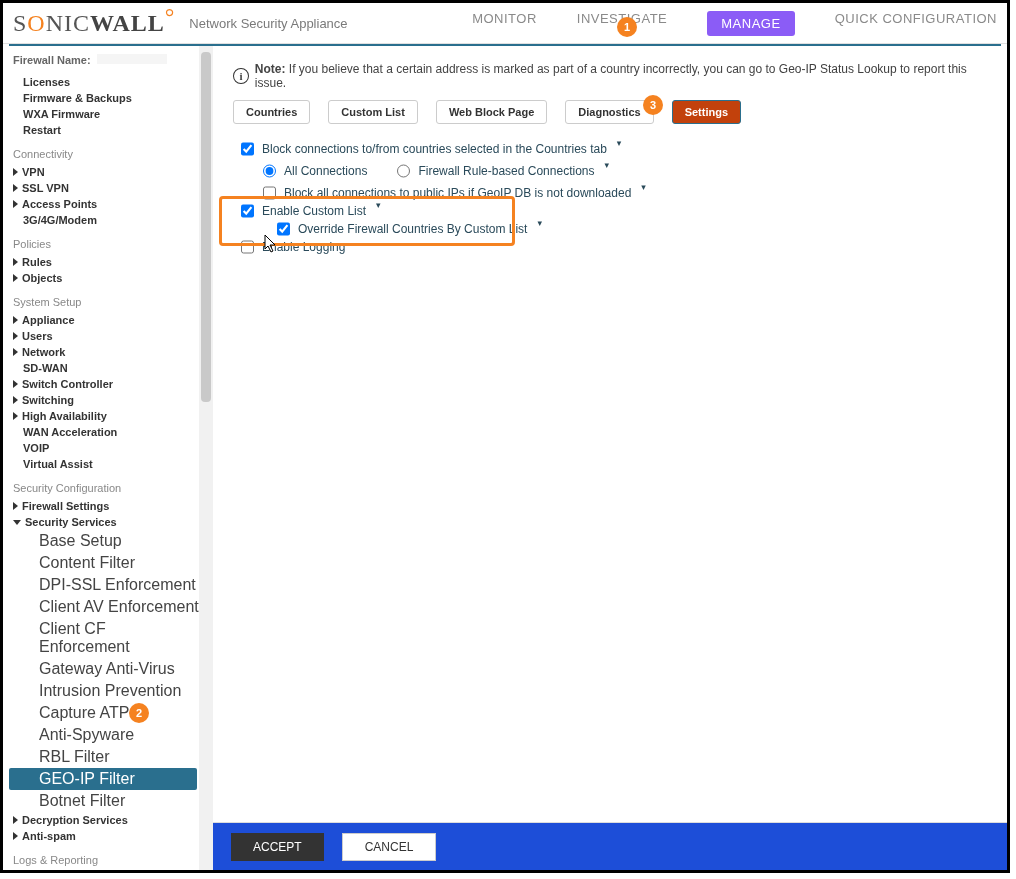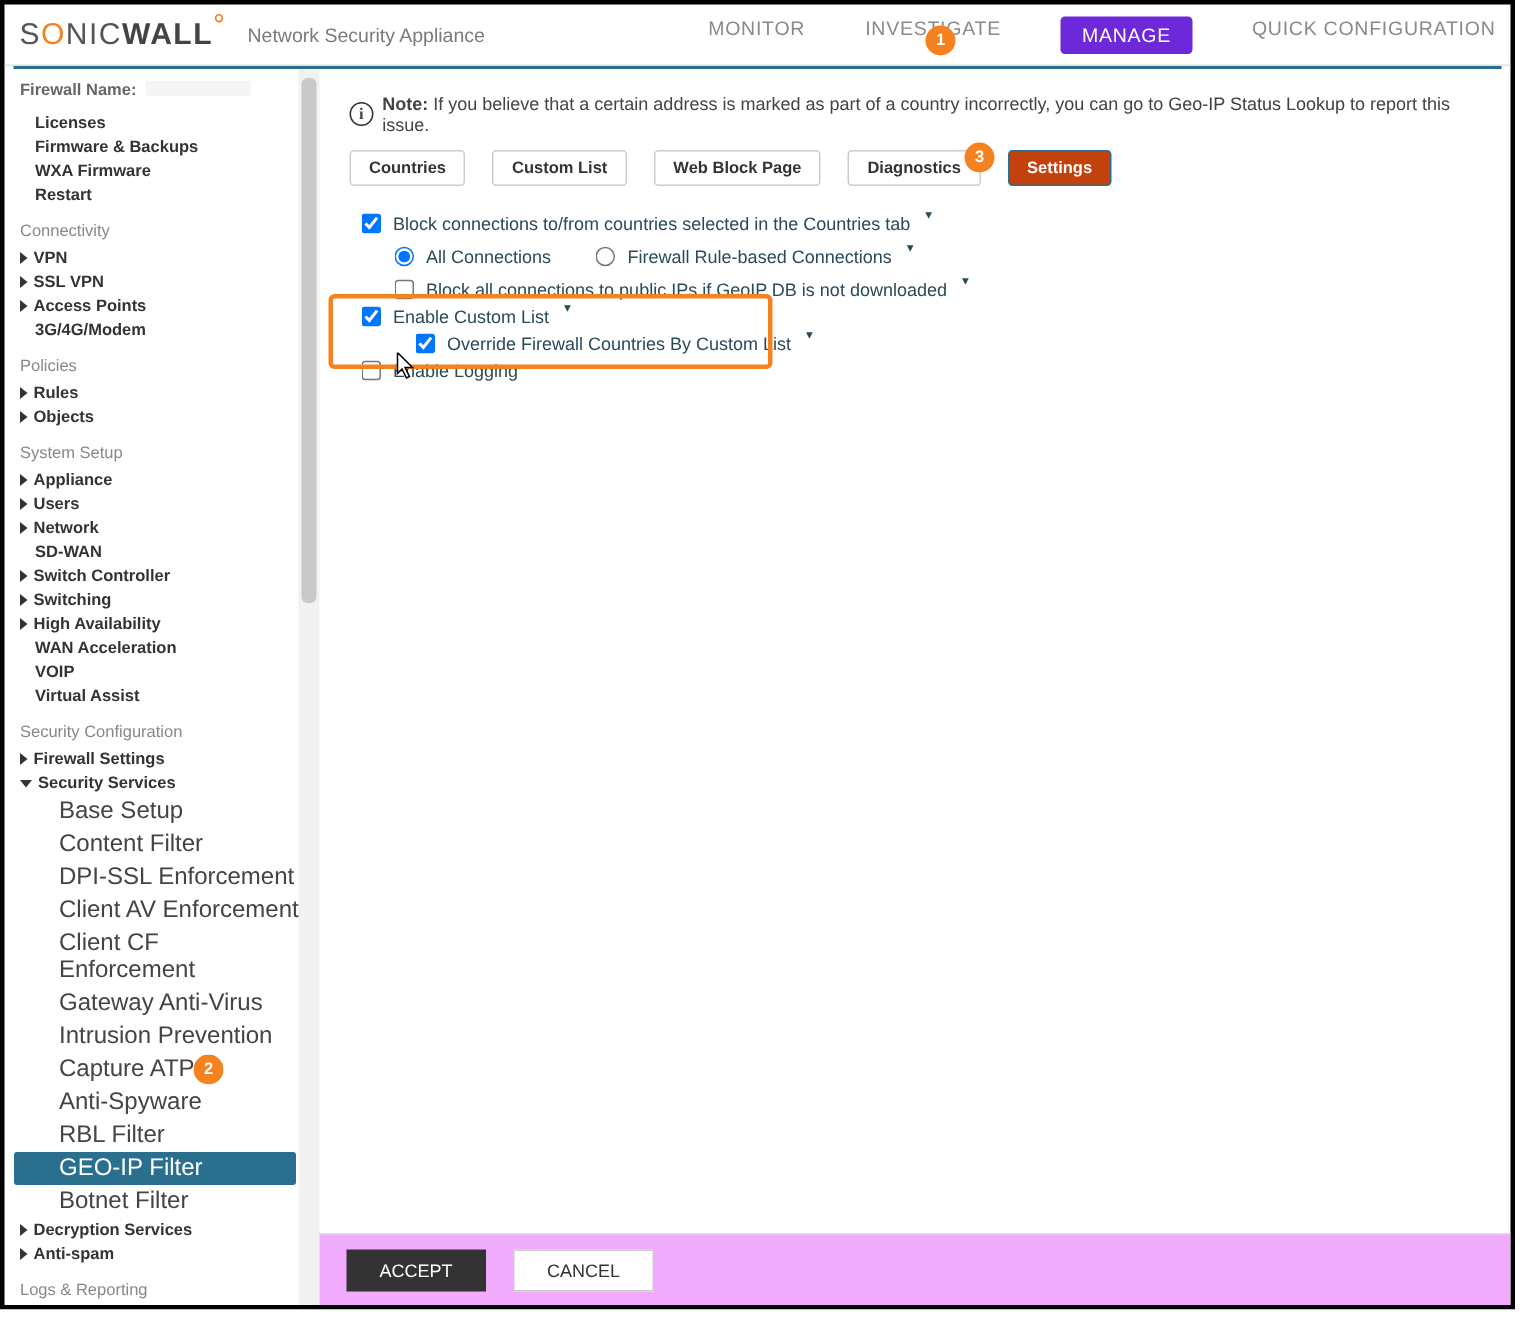--- a/index.html
+++ b/index.html
@@ -1,25 +1,25 @@
 <!DOCTYPE html>
 <html><head>
 <meta charset="utf-8">
 <style>
   html,body{margin:0;padding:0;font-family:Arial,Helvetica,sans-serif;font-size:12px;color:#333;background:#fff}
   .frame{border:3px solid #000;width:1010px;height:873px;box-sizing:border-box;position:relative;overflow:hidden}
   
   .topbar{display:flex;align-items:center;height:40px;padding:0 10px;border-bottom:1px solid #e0e0e0}
-  .logo{font-family:Liberation Sans, sans-serif;font-size:20px;letter-spacing:1px;color:#555;font-weight:300}
+  .logo{font-family:Liberation Serif, serif;font-size:24px;letter-spacing:1px;color:#555;font-weight:300}
   .logo b{font-weight:700;color:#444}
   .logo .o{color:#f58220}
   .subtitle{margin-left:14px;color:#7a7a7a;font-size:13px}
   .navtabs{margin-left:auto;display:flex;gap:40px;align-items:flex-start;position:relative}
   .navtab{color:#8a8a8a;font-size:13px;letter-spacing:0.5px;cursor:pointer}
-  .navtab.active{background:#6d28d9;color:#fff;padding:5px 14px;border-radius:3px}
+  .navtab.active{background:#8b5cf6;color:#fff;padding:5px 14px;border-radius:3px}
   .sep{height:2px;background:#2a6f8e;margin:0 6px}
   
   .body{display:flex;height:calc(100% - 42px)}
   .sidebar-wrap{display:flex}
   .sidebar{width:196px;overflow-y:auto;padding:6px 0 0 6px;box-sizing:border-box;font-size:11px;color:#333}
   .fwname{color:#666;font-weight:bold;padding:2px 16px 8px 4px;display:flex;gap:6px}
   .fwname .val{display:inline-block;width:70px;height:10px;background:#f5f5f5}
   .group-title{color:#888;font-size:11px;padding:10px 4px 4px 4px}
   .item{padding:2px 0 2px 4px;cursor:pointer;color:#333;font-weight:bold;display:flex;align-items:center;gap:4px;font-size:11px}
   .item .tri{display:inline-block;width:0;height:0;border-top:4px solid transparent;border-bottom:4px solid transparent;border-left:5px solid #333}
@@ -40,21 +40,21 @@
   .opt{display:flex;gap:8px;font-size:12px;color:#2a4a5a;margin:4px 0}
   .opt input{margin:0}
   .opt.lvl1{margin-left:8px}
   .opt.lvl2{margin-left:30px}
   .opt.lvl3{margin-left:44px}
   .sup{color:#2a4a5a;font-size:9px;position:relative;top:-4px;margin-left:2px}
   .radios{display:flex;gap:30px;margin-left:30px;margin-top:4px;margin-bottom:4px}
   .hl{border:3px solid #f58220;border-radius:4px;position:absolute;pointer-events:none}
   .badge{width:20px;height:20px;border-radius:50%;background:#f58220;color:#fff;display:flex;align-items:center;justify-content:center;font-size:11px;font-weight:bold;position:absolute;z-index:5}
   .cursor{position:absolute;width:14px;height:18px;pointer-events:none;z-index:6}
-  .footer{position:absolute;left:0;right:0;bottom:0;background:#f0abfc;padding:10px 18px;display:flex;gap:18px;border-top:1px solid #ddd}
+  .footer{position:absolute;left:0;right:0;bottom:0;background:#1d4ed8;padding:10px 18px;display:flex;gap:18px;border-top:1px solid #ddd}
   .btn{padding:6px 22px;font-size:12px;border:none;cursor:pointer}
   .btn.primary{background:#333;color:#fff}
   .btn.secondary{background:#fff;color:#333;border:1px solid #ccc}
 </style>
 </head>
 <body>
 
 <div class="frame">
 
   <div class="topbar">

